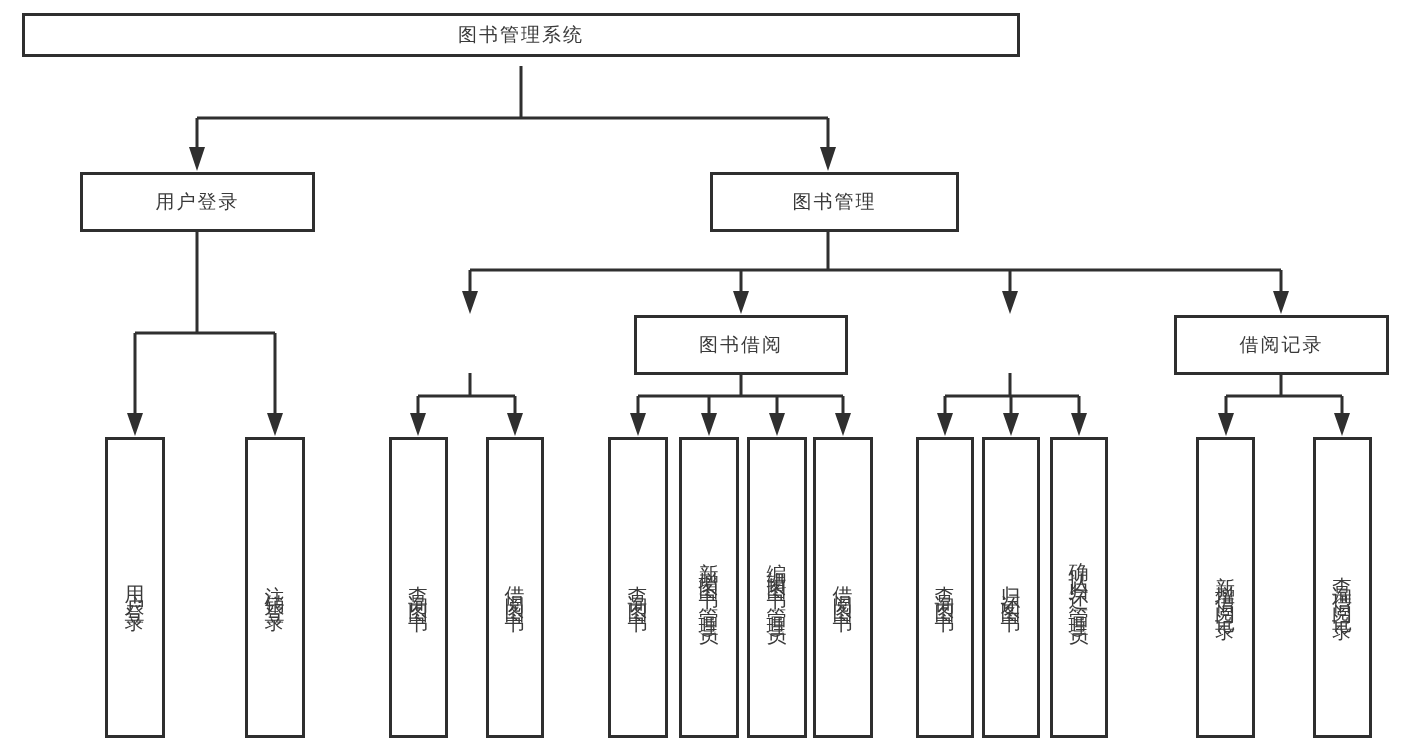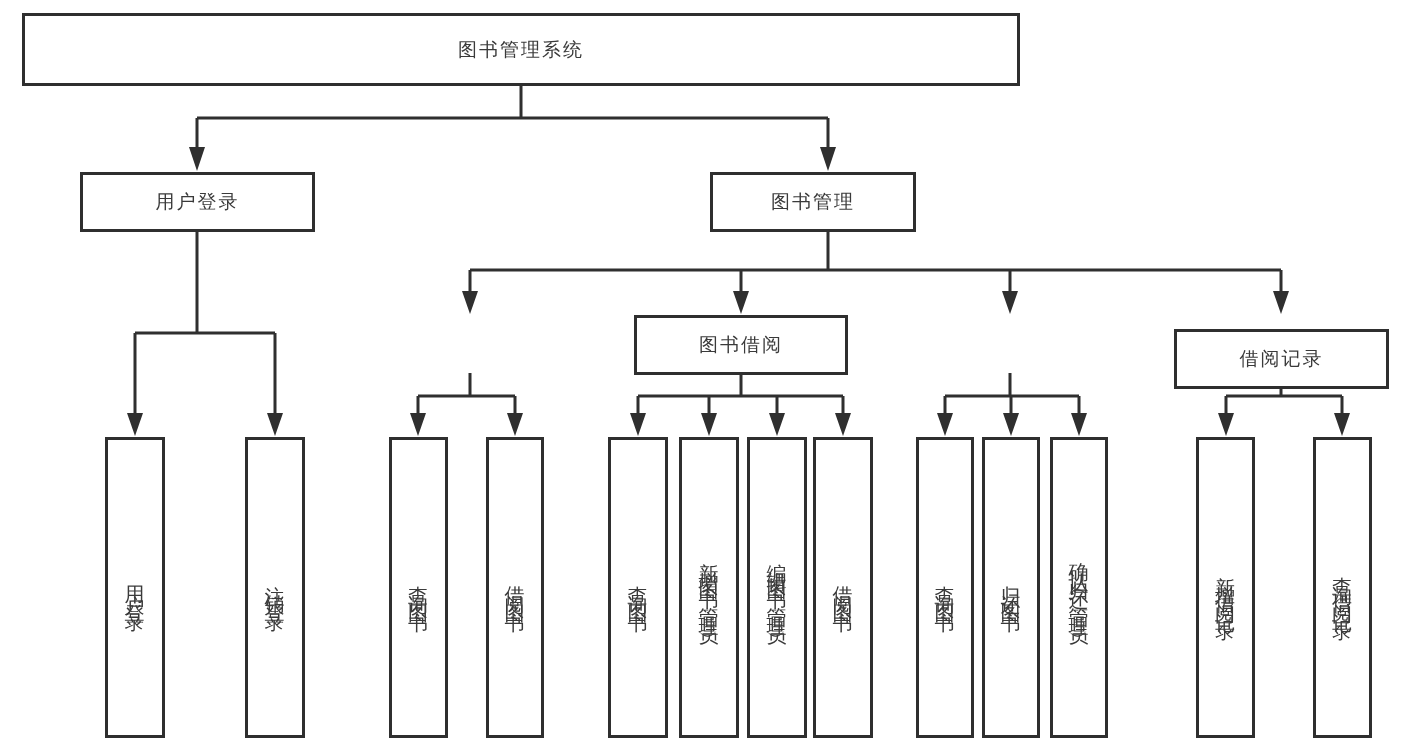--- a/index.html
+++ b/index.html
@@ -96,35 +96,35 @@
       <polygon points="769,413 785,413 777,436"></polygon>
       <polygon points="835,413 851,413 843,436"></polygon>
       <polygon points="937,413 953,413 945,436"></polygon>
       <polygon points="1003,413 1019,413 1011,436"></polygon>
       <polygon points="1071,413 1087,413 1079,436"></polygon>
       <polygon points="1218,413 1234,413 1226,436"></polygon>
       <polygon points="1334,413 1350,413 1342,436"></polygon>
     </g>
   </svg>
 
-  <div class="box hbox" style="left:22px; top:13px; width:998px; height:73px;">
+  <div class="box hbox" style="left:22px; top:13px; width:998px; height:44px;">
     <span>图书管理系统</span>
   </div>
 
   <div class="box hbox" style="left:80px; top:172px; width:235px; height:60px;">
     <span>用户登录</span>
   </div>
-  <div class="box hbox" style="left:710px; top:172px; width:206px; height:60px;">
+  <div class="box hbox" style="left:710px; top:172px; width:249px; height:60px;">
     <span>图书管理</span>
   </div>
 
   <div class="box hbox" style="left:634px; top:315px; width:214px; height:60px;">
     <span>图书借阅</span>
   </div>
-  <div class="box hbox" style="left:1174px; top:315px; width:215px; height:60px;margin-top:14px;">
+  <div class="box hbox" style="left:1174px; top:315px; width:215px; height:60px;">
     <span>借阅记录</span>
   </div>
 
   <div class="box vbox" style="left:105px; top:437px; width:60px; height:301px;">
     <span>用户登录</span>
   </div>
   <div class="box vbox" style="left:245px; top:437px; width:60px; height:301px;">
     <span>注销登录</span>
   </div>
 

